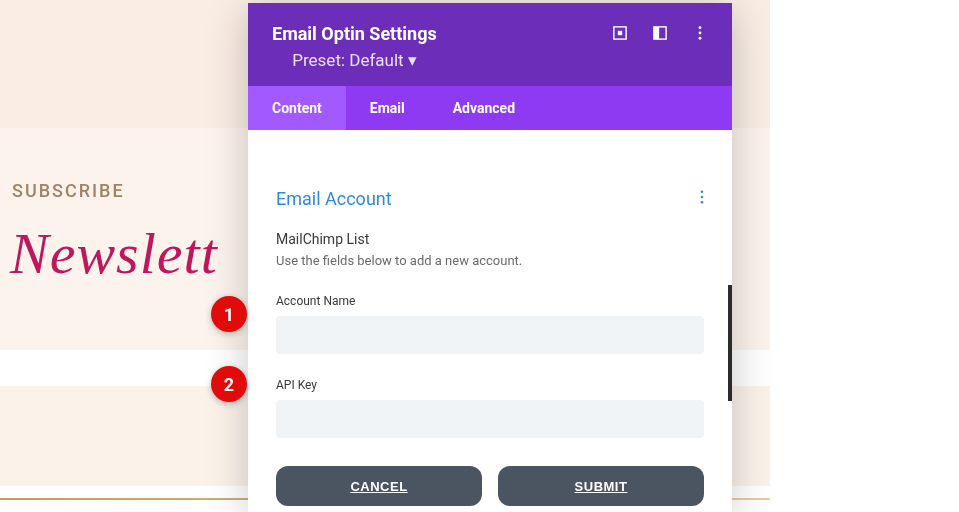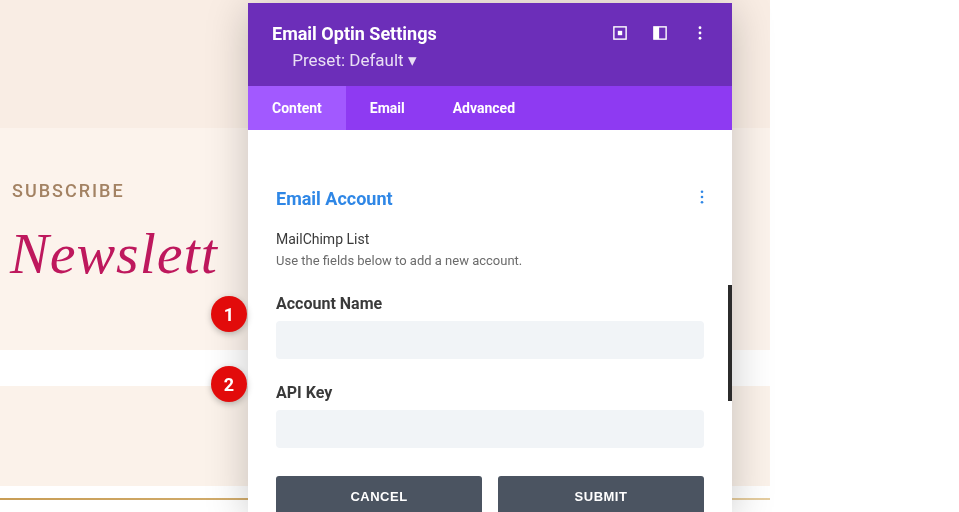--- a/index.html
+++ b/index.html
@@ -43,36 +43,36 @@
     padding:14px 24px; color:#fff; font-weight:700; font-size:14px; cursor:pointer;
   }
   .tab.active { background:#a259ff; background:#a259ff; }
   .tab:nth-child(1).active { background:#a259ff; }
   .tabs { background:#8e3af2;text-align:center; }
   .tab.active { background:#a259ff; position:relative; }
 
   .panel-body { padding:24px 28px 8px; }
 
   .section-header { display:flex; justify-content:space-between; align-items:center; margin-top:34px; margin-bottom:22px; }
-  .section-title { color:#2f87e6; font-size:18px; font-weight:700; }
+  .section-title { color:#2f87e6; font-size:18px; font-weight:400; }
   .section-kebab { color:#2f87e6; cursor:pointer; }
 
   .sub-label { color:#3a3a3a; font-size:14px; font-weight:400; margin-bottom:6px; }
   .sub-help  { color:#6b6b6b; font-size:13px; margin-bottom:26px; }
 
-  .field-label { color:#3a3a3a; font-size:16px; font-weight:700; margin-bottom:8px; }
+  .field-label { color:#3a3a3a; font-size:12px; font-weight:400; margin-bottom:8px; }
   .field-input {
     width:100%; height:38px; border:none; background:#f1f4f7; border-radius:4px;
     padding:8px 12px; font-size:14px; margin-bottom:24px;
   }
 
   .btn-row { display:flex; gap:16px; margin-top:4px; }
   .btn {
-    flex:1; height:40px; background:#4b5461; color:#fff; border:none; border-radius:3px;
-    font-size:13px; font-weight:700; letter-spacing:.5px; cursor:pointer;
+    flex:1; height:40px; background:#4b5461; color:#fff; border:none; border-radius:12px;
+    font-size:13px; font-weight:700; letter-spacing:.5px; cursor:pointer;text-decoration:underline;
   }
 
   
   .scroll-hint { position:absolute; right:-1px; top:282px; width:5px; height:116px; background:#2b2b2b; }
 
   
   .anno {
     position:absolute; width:36px; height:36px; border-radius:50%;
     background:#e20b0b; color:#fff; font-weight:700; font-size:18px;
     display:flex; align-items:center; justify-content:center;

